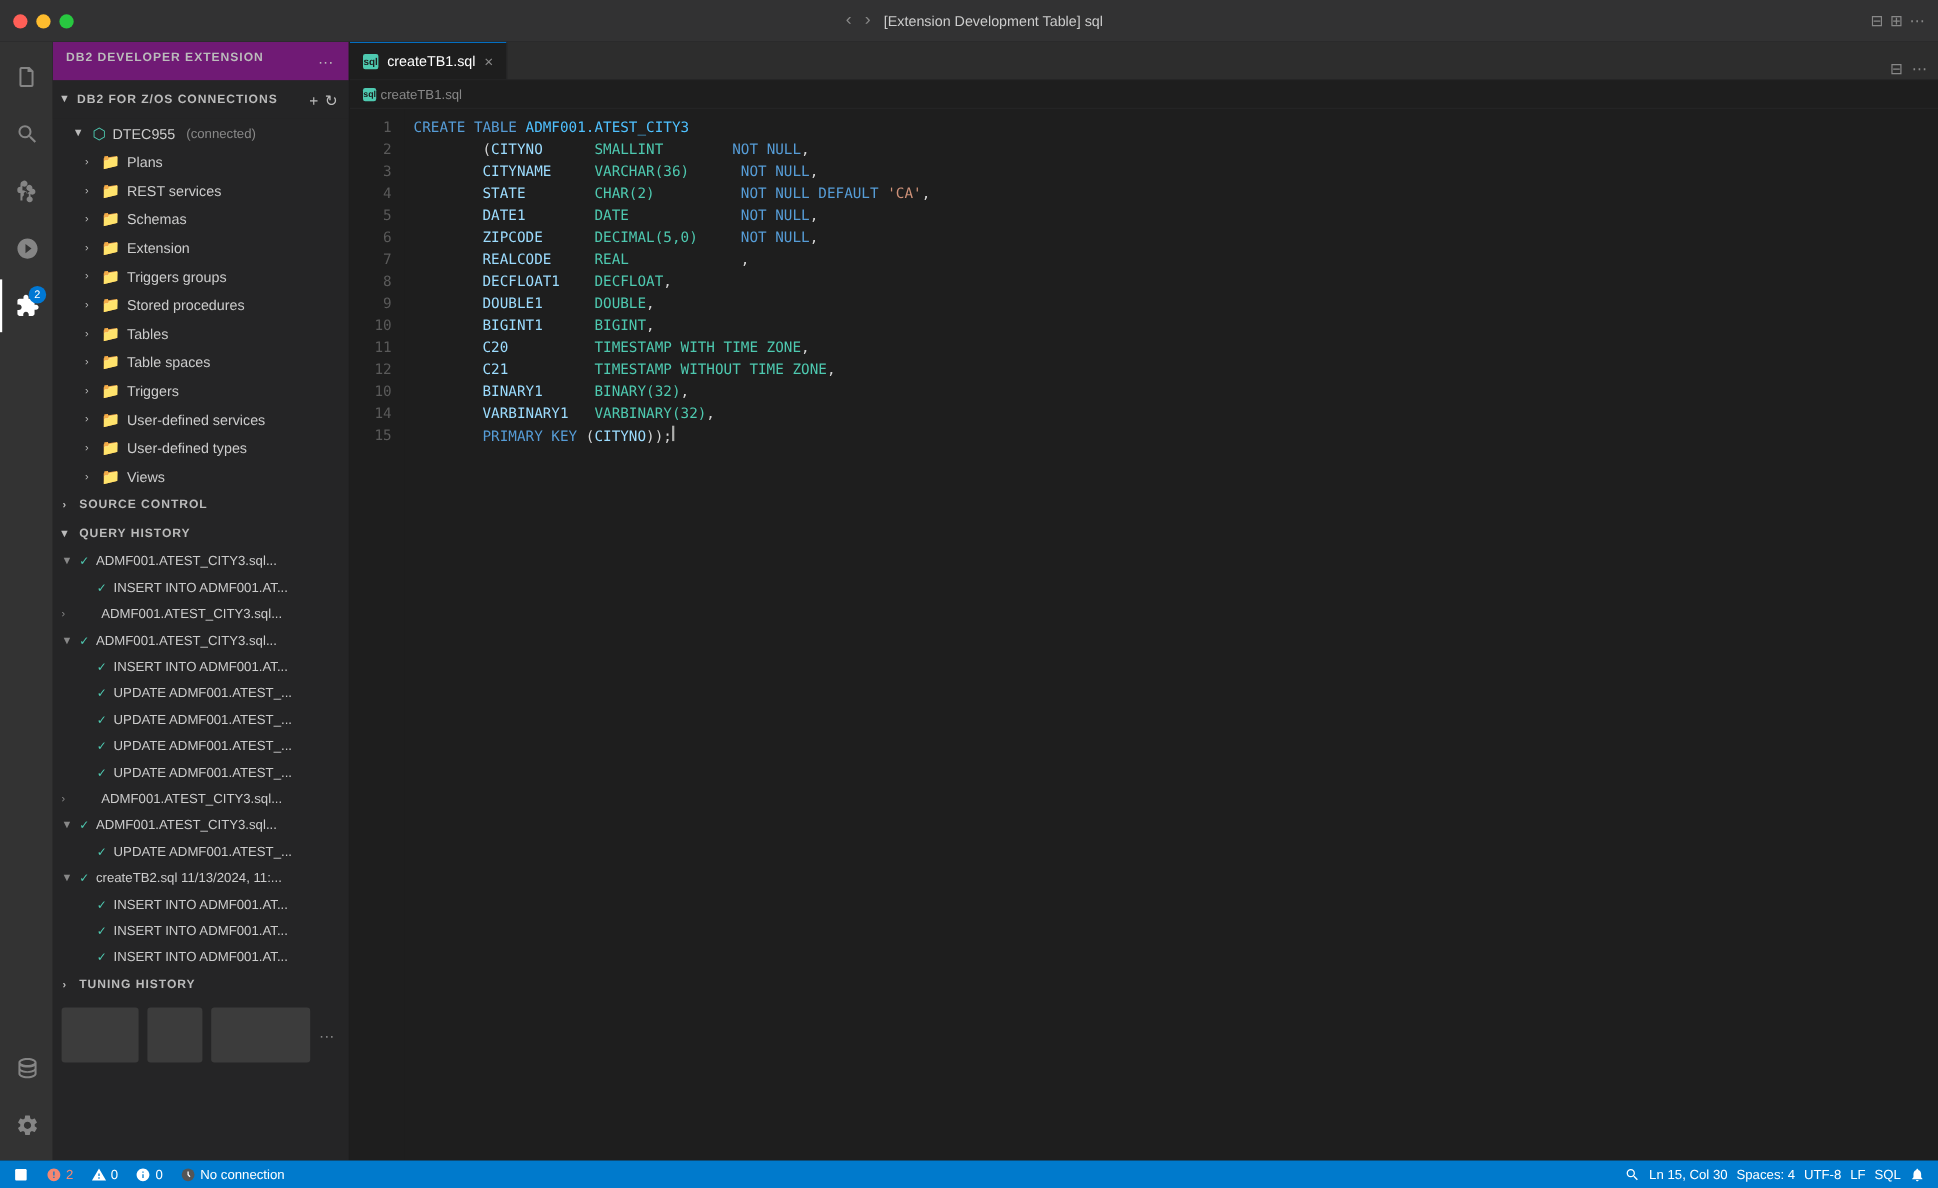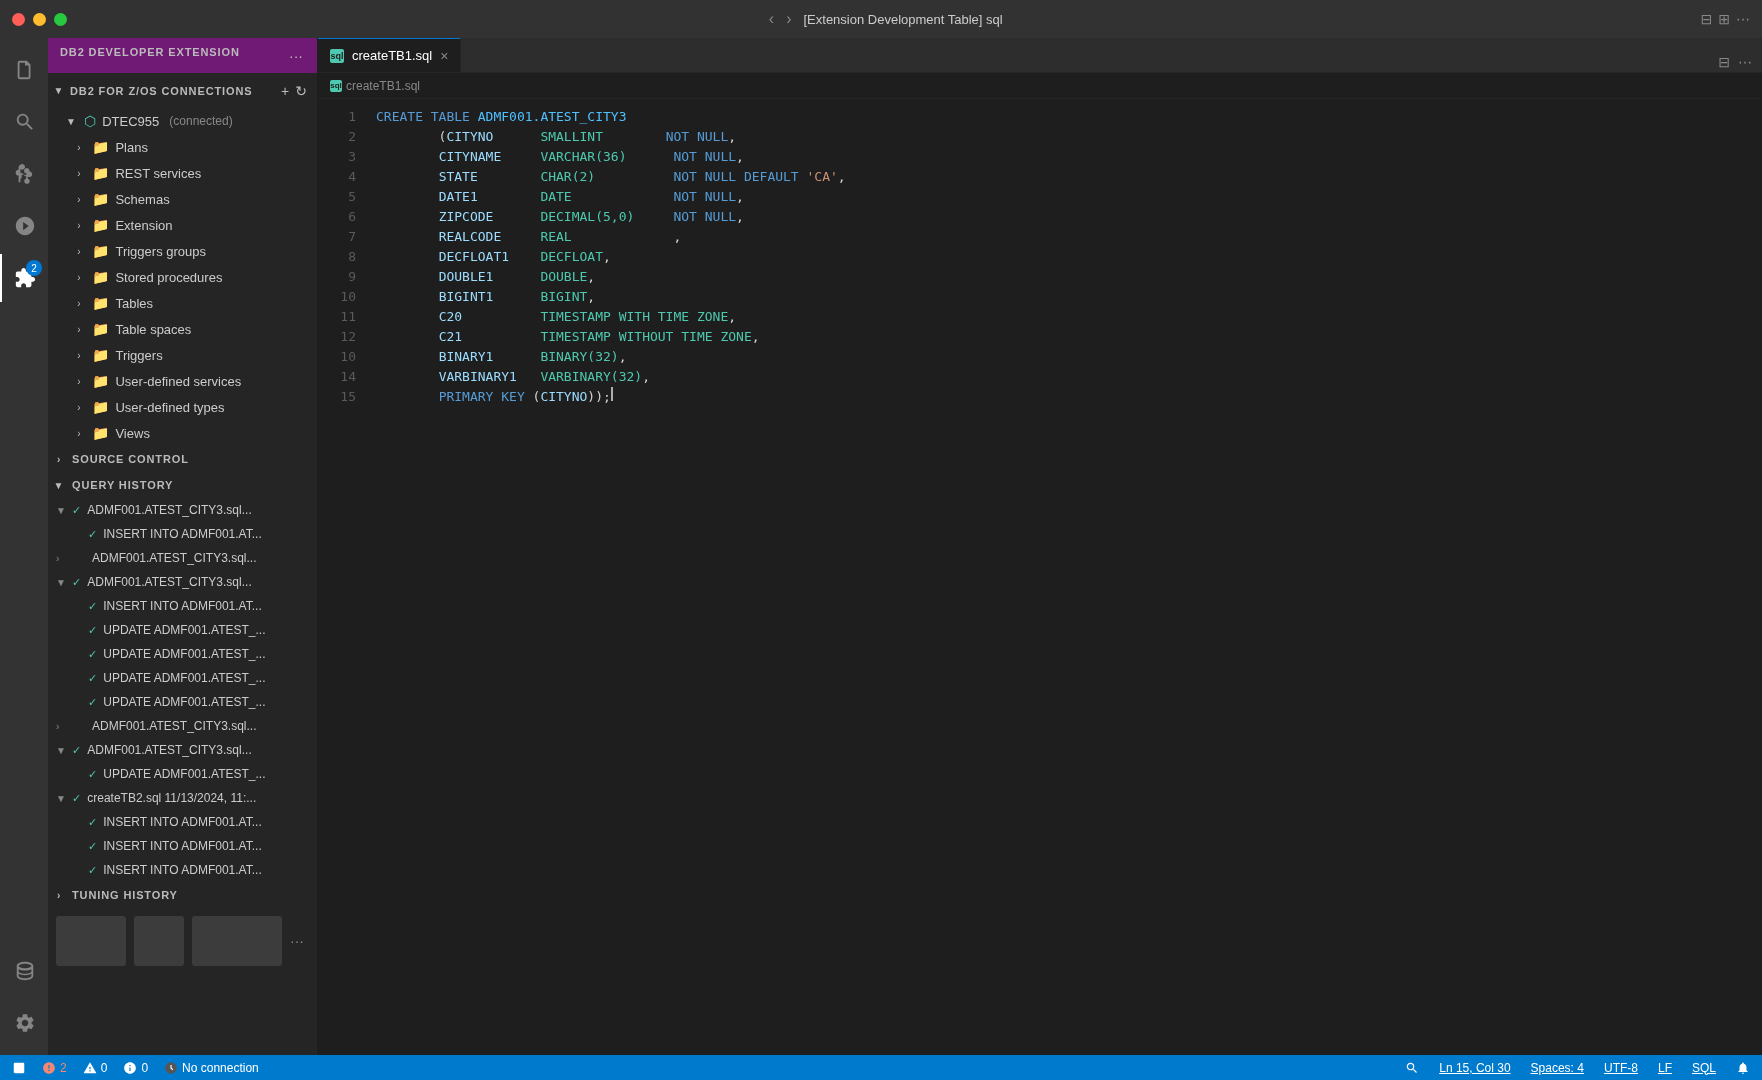--- a/index.html
+++ b/index.html
@@ -383,22 +383,20 @@
     }
     .statusbar-left {
       display: flex;
       align-items: center;
       gap: 8px;
     }
     .statusbar-right {
       margin-left: auto;
       display: flex;
       align-items: center;
-      gap: 12px;
-      text-decoration: underline;
     }
     .status-item {
       display: flex;
       align-items: center;
       gap: 4px;
       cursor: pointer;
       padding: 0 4px;
       height: 25px;
     }
     .status-error { color: #f48771; }

